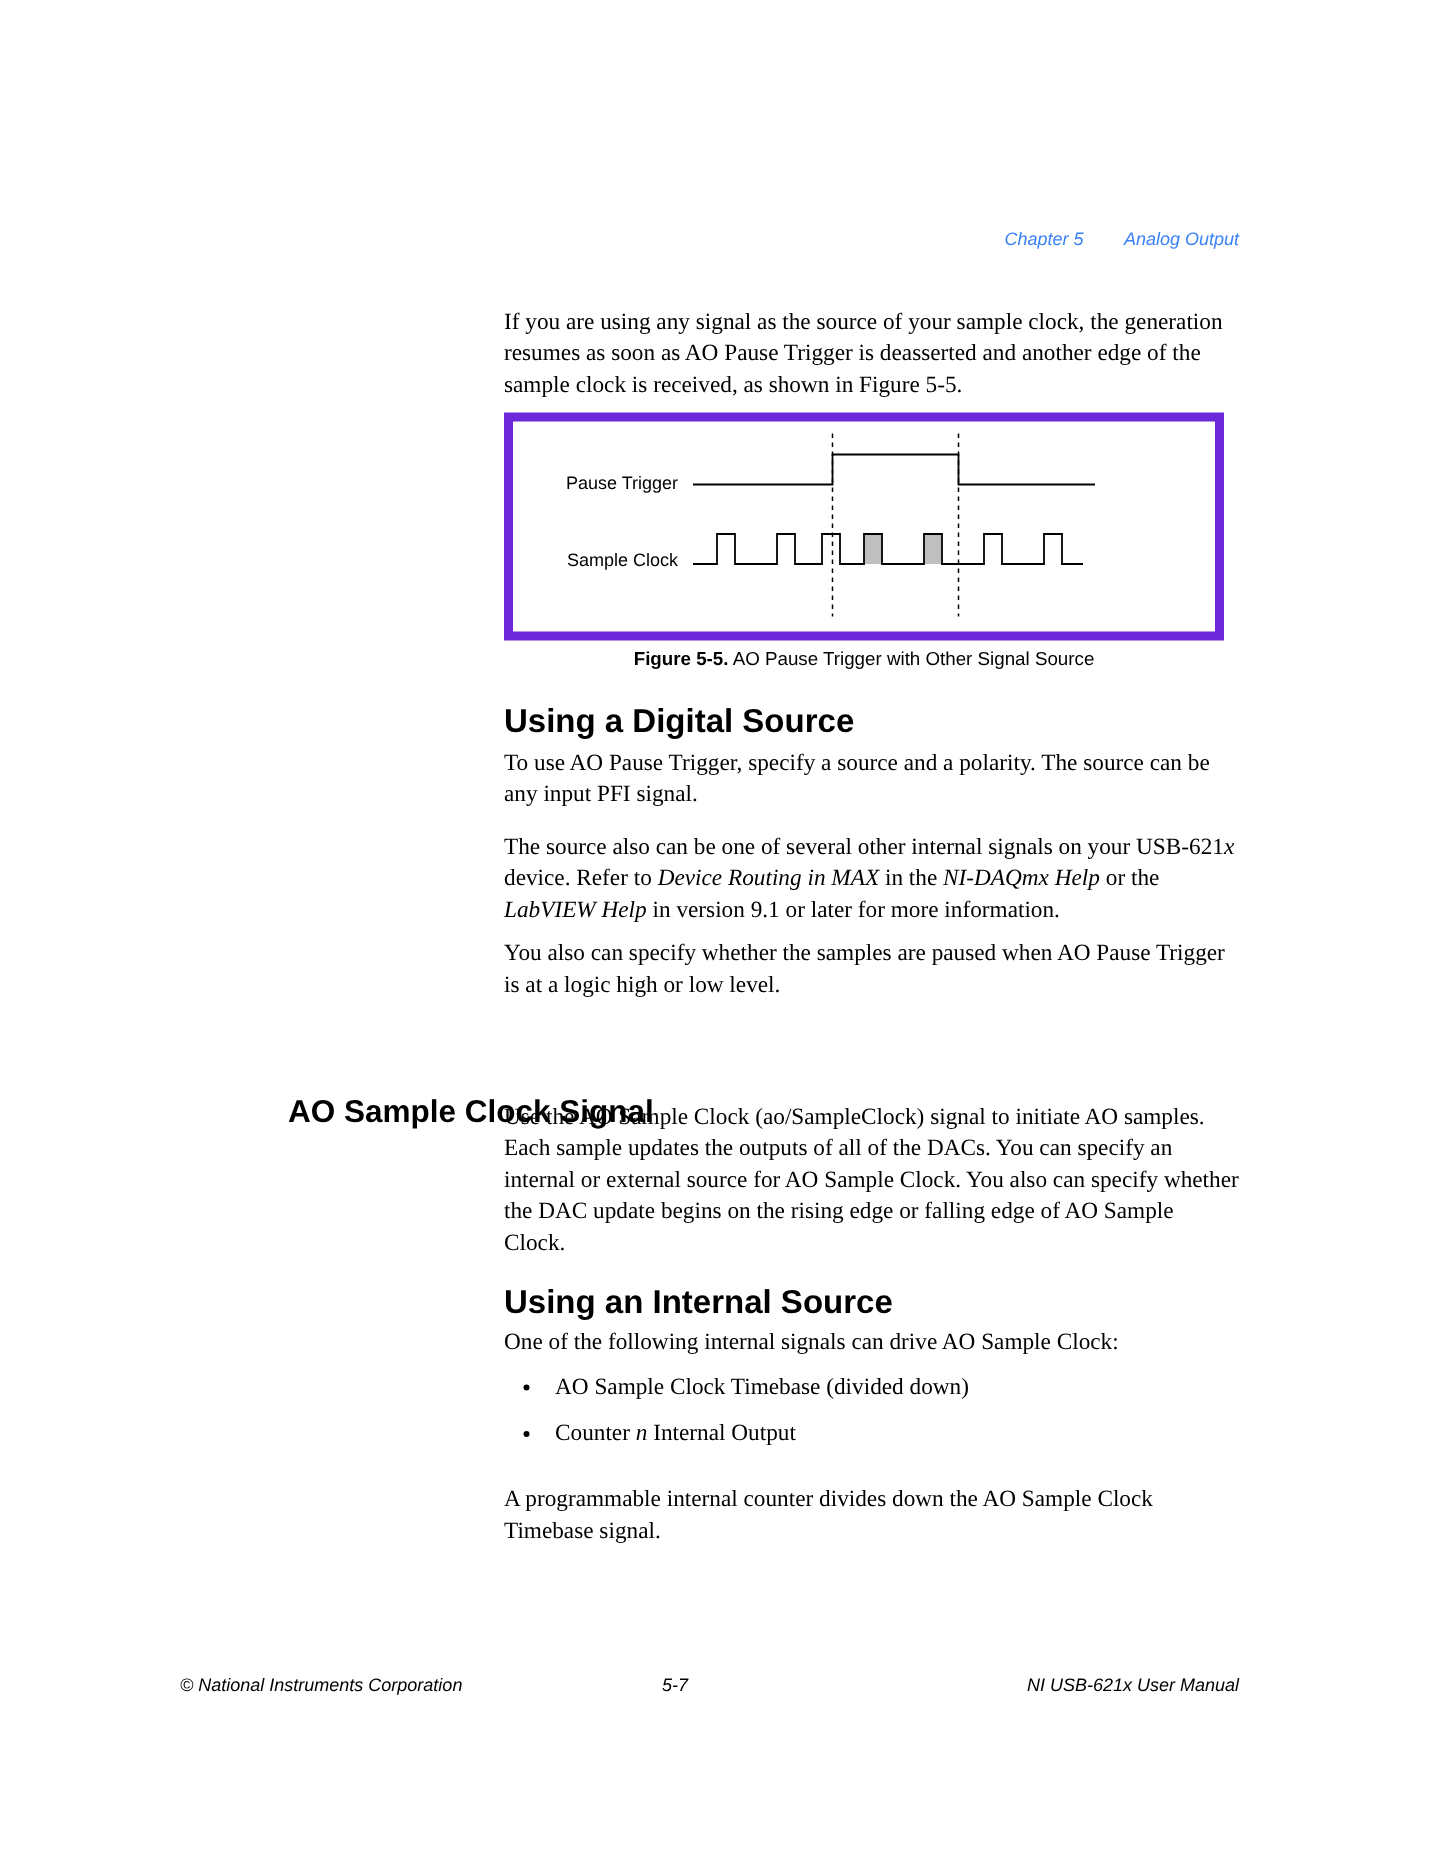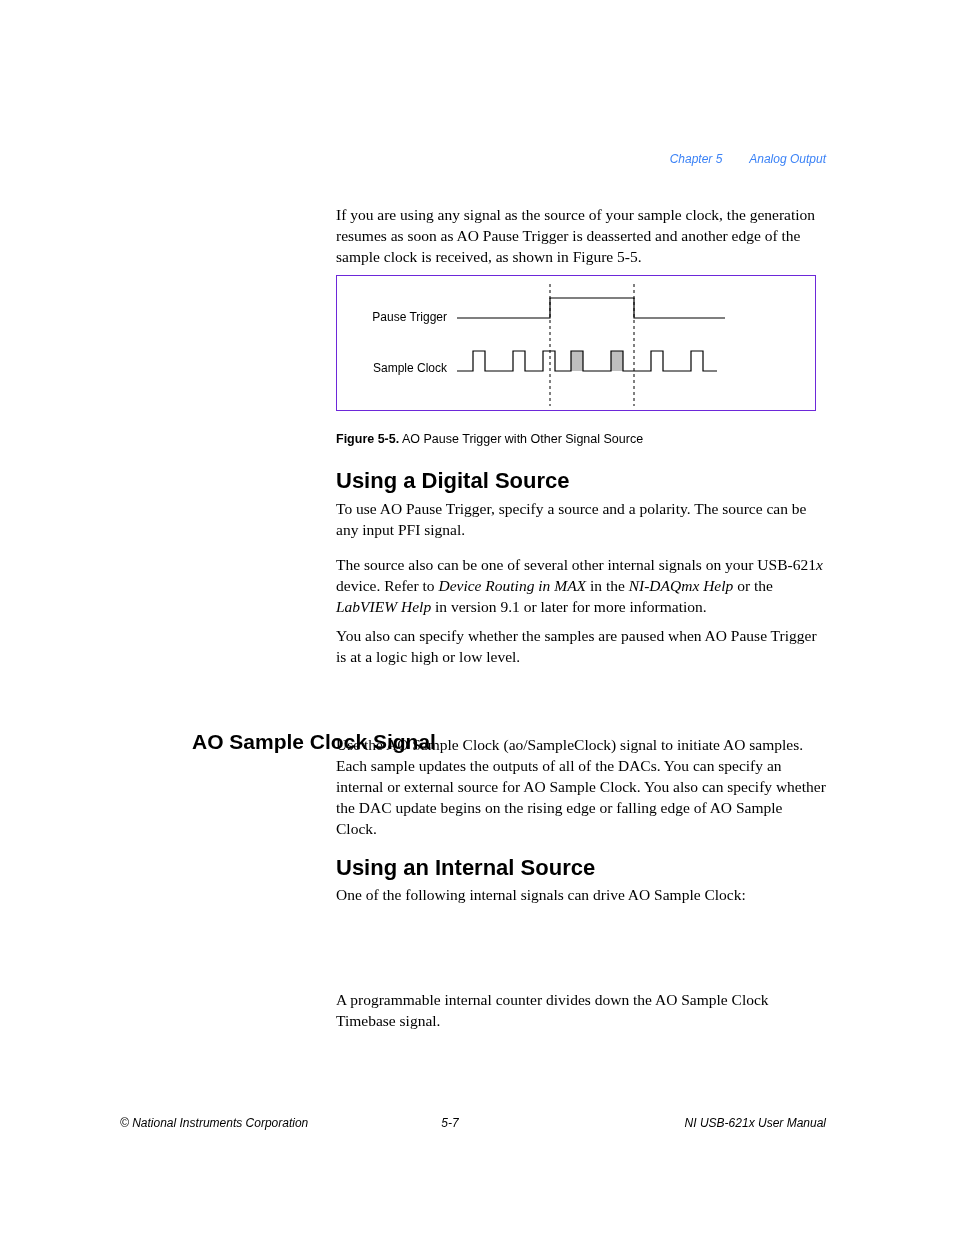--- a/index.html
+++ b/index.html
@@ -35,37 +35,37 @@
   .para {
     position: absolute;
     left: 336px;
     width: 490px;
   }
   .figure-wrap {
     position: absolute;
     left: 336px;
     top: 275px;
     width: 480px;
-    height: 136px;
-    border: 1px solid #6d28d9;
+    height: 152px;
+    border: 6px solid #6d28d9;
     box-sizing: border-box;
     background: #fff;
   }
   .sig-label {
     position: absolute;
     font-family: Arial, Helvetica, sans-serif;
     font-size: 12px;
     text-align: right;
     width: 100px;
   }
   .fig-caption {
     position: absolute;
     left: 336px;
     width: 480px;
-    text-align: left;
+    text-align: center;
     font-family: Arial, Helvetica, sans-serif;
     font-size: 12.5px;
   }
   .fig-caption b { font-weight: bold; }
   .h-sub {
     position: absolute;
     left: 336px;
     font-family: Liberation Sans, sans-serif;
     font-weight: bold;
     font-size: 22px;
@@ -164,20 +164,24 @@
   <div class="para body-text" style="top:735px;">
     <span>Use the AO Sample Clock (ao/SampleClock) signal to initiate AO samples. Each sample updates the outputs of all of the DACs. You can specify an internal or external source for AO Sample Clock. You also can specify whether the DAC update begins on the rising edge or falling edge of AO Sample Clock.</span>
   </div>
 
   <div class="h-sub" style="top:855px;">Using an Internal Source</div>
 
   <div class="para body-text" style="top:885px;">
     <span>One of the following internal signals can drive AO Sample Clock:</span>
   </div>
 
+  <ul class="bullets" style="top:915px;">
+    <li><span>AO Sample Clock Timebase (divided down)</span></li>
+    <li><span>Counter </span><span class="italic">n</span><span> Internal Output</span></li>
+  </ul>
 
   <div class="para body-text" style="top:990px;">
     <span>A programmable internal counter divides down the AO Sample Clock Timebase signal.</span>
   </div>
 
   <div class="footer">
     <span class="left">© National Instruments Corporation</span>
     <span class="center">5-7</span>
     <span class="right">NI USB-621x User Manual</span>
   </div>

